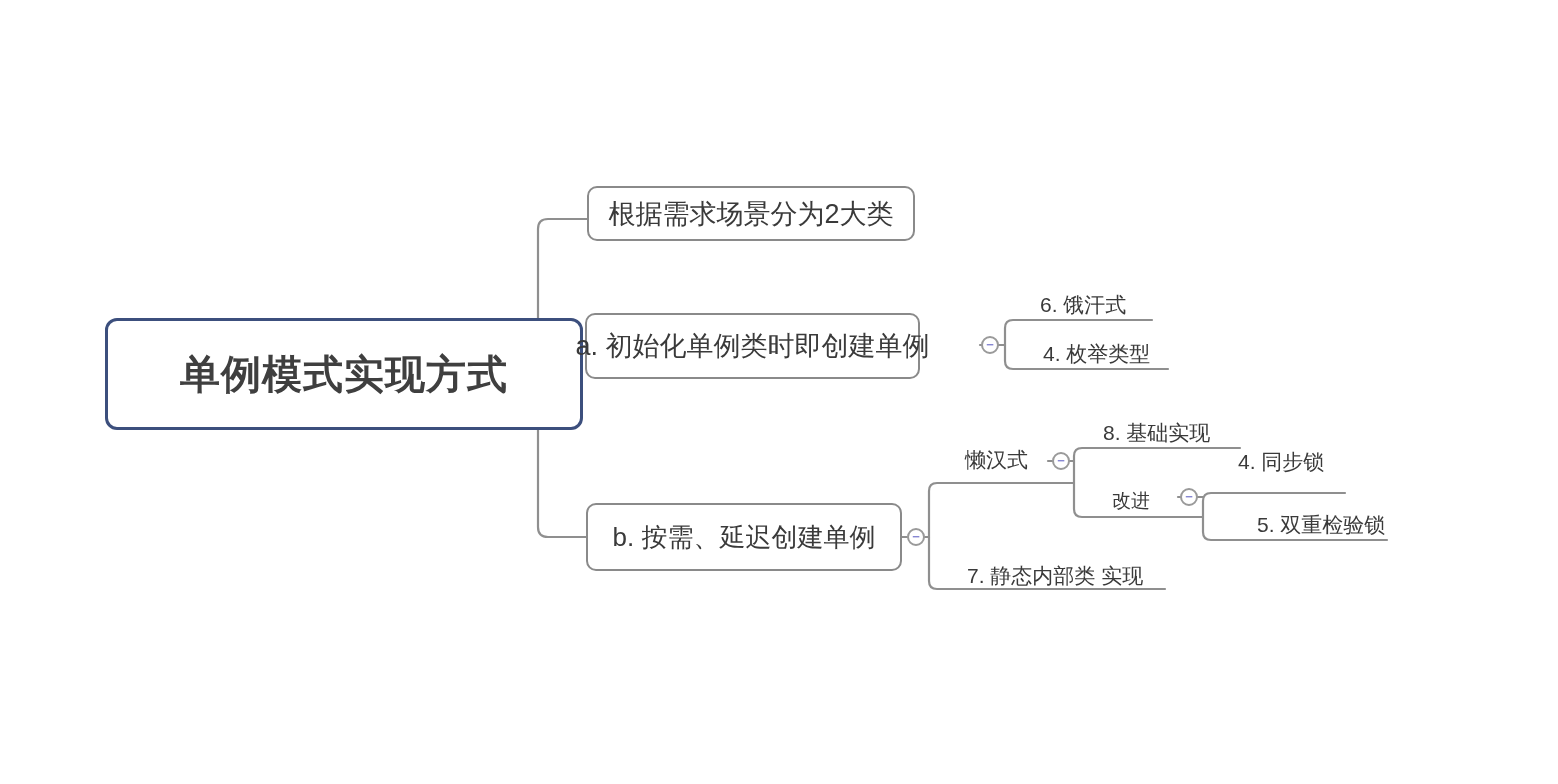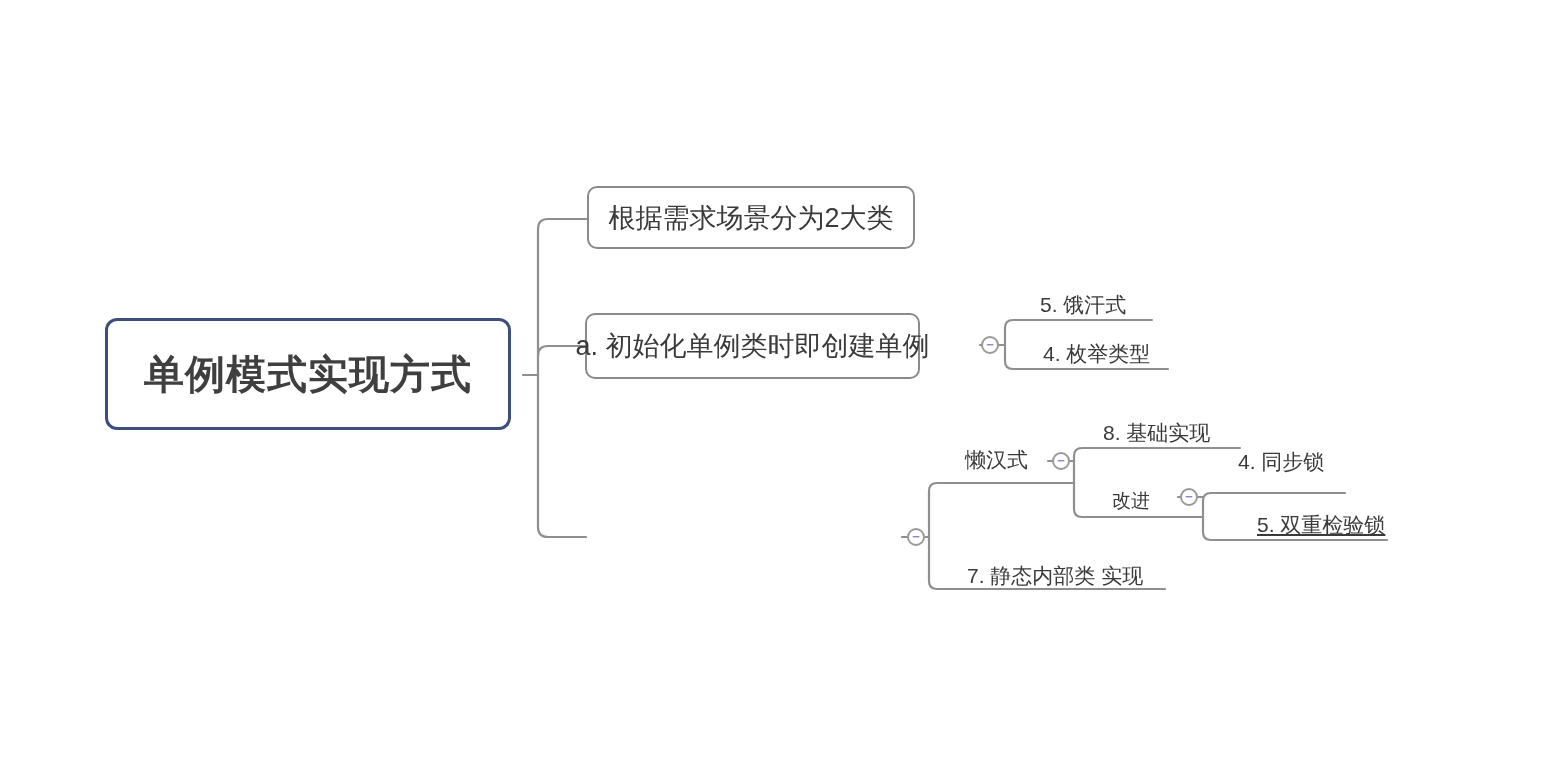--- a/index.html
+++ b/index.html
@@ -83,40 +83,41 @@
     <path d="M 980 345 H 1005"></path>
     <path d="M 1152 320 H 1013 Q 1005 320 1005 328 V 361 Q 1005 369 1013 369 H 1168"></path>
     <path d="M 902 537 H 929"></path>
     <path d="M 1074 483 H 937 Q 929 483 929 491 V 581 Q 929 589 937 589 H 1165"></path>
     <path d="M 1048 461 H 1074"></path>
     <path d="M 1240 448 H 1082 Q 1074 448 1074 456 V 509 Q 1074 517 1082 517 H 1203"></path>
     <path d="M 1178 497 H 1203"></path>
     <path d="M 1345 493 H 1211 Q 1203 493 1203 501 V 532 Q 1203 540 1211 540 H 1387"></path>
   </svg>
 
-  <div class="node-box root" style="left:105px; top:318px; width:406px; height:112px;">单例模式实现方式</div>
+  <div class="node-box root" style="left:105px; top:318px; width:478px; height:112px;">单例模式实现方式</div>
 
-  <div class="node-box" style="left:587px; top:186px; width:328px; height:63px;">根据需求场景分为2大类</div>
+  <div class="node-box" style="left:587px; top:186px; width:328px; height:55px;">根据需求场景分为2大类</div>
 
   <div class="node-box" style="left:585px; top:313px; width:335px; height:66px;">a. 初始化单例类时即创建单例</div>
 
+  <div class="node-box" style="left:586px; top:503px; width:316px; height:68px; font-size:26px;">b. 按需、延迟创建单例</div>
 
-  <div class="line-label" style="left:1040px; bottom:469px;">5. 饿汗式</div>
+  <div class="line-label" style="left:1040px; bottom:469px;">6. 饿汗式</div>
 
   <div class="line-label" style="left:1043px; bottom:420px;">4. 枚举类型</div>
 
   <div class="line-label" style="left:965px; bottom:314px;">懒汉式</div>
 
   <div class="line-label" style="left:1103px; bottom:341px;">8. 基础实现</div>
 
   <div class="line-label small" style="left:1112px; bottom:272px;">改进</div>
 
   <div class="line-label" style="left:1238px; bottom:312px;">4. 同步锁</div>
 
-  <div class="line-label" style="left:1257px; bottom:249px;text-decoration:underline;">5. 双重检验锁</div>
+  <div class="line-label" style="left:1257px; bottom:249px;">5. 双重检验锁</div>
 
   <div class="line-label" style="left:967px; bottom:198px;">7. 静态内部类 实现</div>
 
   <div class="collapse-btn" style="left:981px; top:336px;">
     <span class="minus">−</span>
   </div>
 
   <div class="collapse-btn" style="left:907px; top:528px;">
     <span class="minus">−</span>
   </div>

